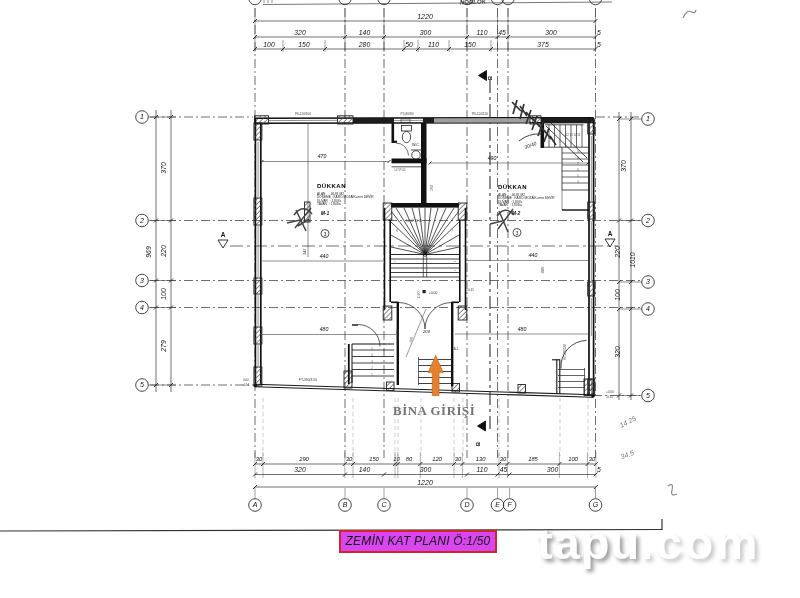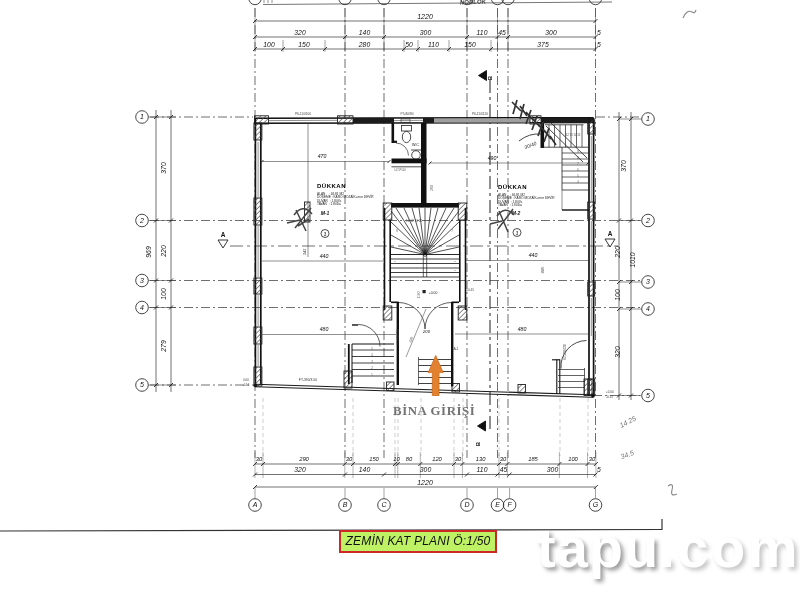--- a/index.html
+++ b/index.html
@@ -1,20 +1,20 @@
 <!DOCTYPE html>
 <html><head><meta charset="utf-8">
 <style>
   html,body {margin:0;padding:0;width:800px;height:598px;background:#fff;overflow:hidden;}
   #wm {position:absolute;left:537px;top:515px;font-family:"Liberation Sans",sans-serif;
-       font-weight:bold;font-size:56px;color:#fff;white-space:nowrap;z-index:1;}
+       font-weight:bold;font-size:47px;color:#fff;white-space:nowrap;z-index:1;}
   #wm .t {letter-spacing:1px;text-shadow:3px 3px 4px #9a9a9a;}
   #wm .c {letter-spacing:2.5px;text-shadow:3px 3px 4px #c6c6c6;}
   #ttl {position:absolute;left:339px;top:530px;width:154px;height:19px;border:2px solid #cd2727;
-        background:#bef264;z-index:3;text-align:center;font-family:"Liberation Sans",sans-serif;
+        background:#d946ef;z-index:3;text-align:center;font-family:"Liberation Sans",sans-serif;
         font-style:italic;font-size:12px;font-weight:normal;color:#111;line-height:19px;letter-spacing:0.2px;}
   #bina {position:absolute;left:393px;top:404px;width:160px;font-family:"Liberation Serif",serif;
         font-weight:bold;font-size:12.8px;color:#737373;letter-spacing:0.6px;z-index:3;}
   svg {position:absolute;left:0;top:0;z-index:2;}
 </style></head>
 <body>
 <div id="wm"><span class="t">tapu</span><span class="c">.com</span></div>
 <svg width="800" height="598" viewBox="0 0 800 598">
 <defs>
       <pattern id="h" width="3.5" height="3.5" patternTransform="rotate(45)" patternUnits="userSpaceOnUse">

